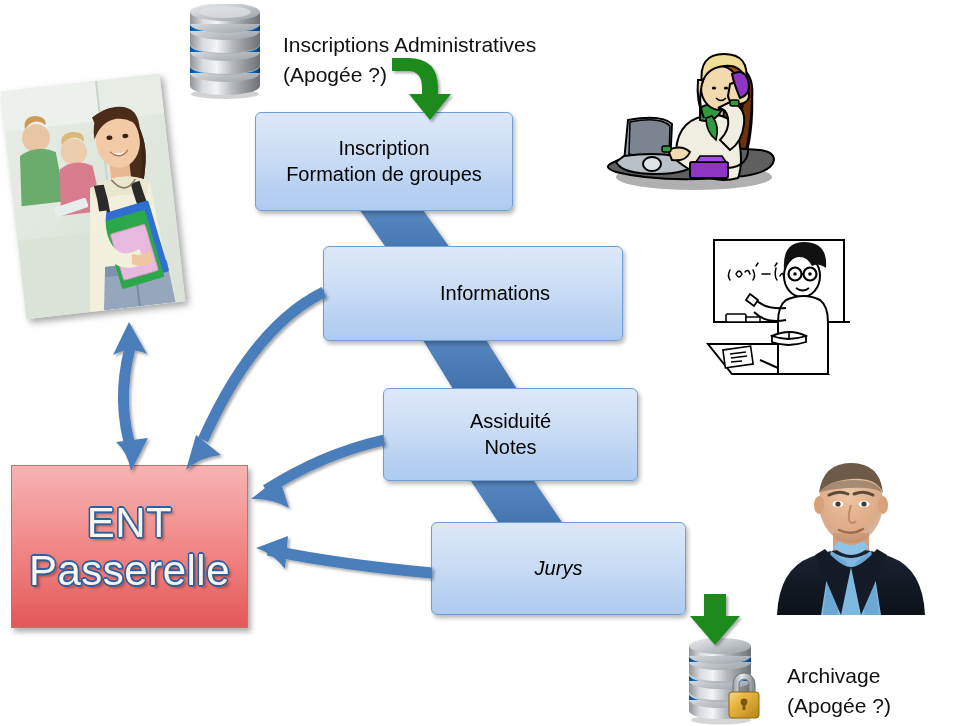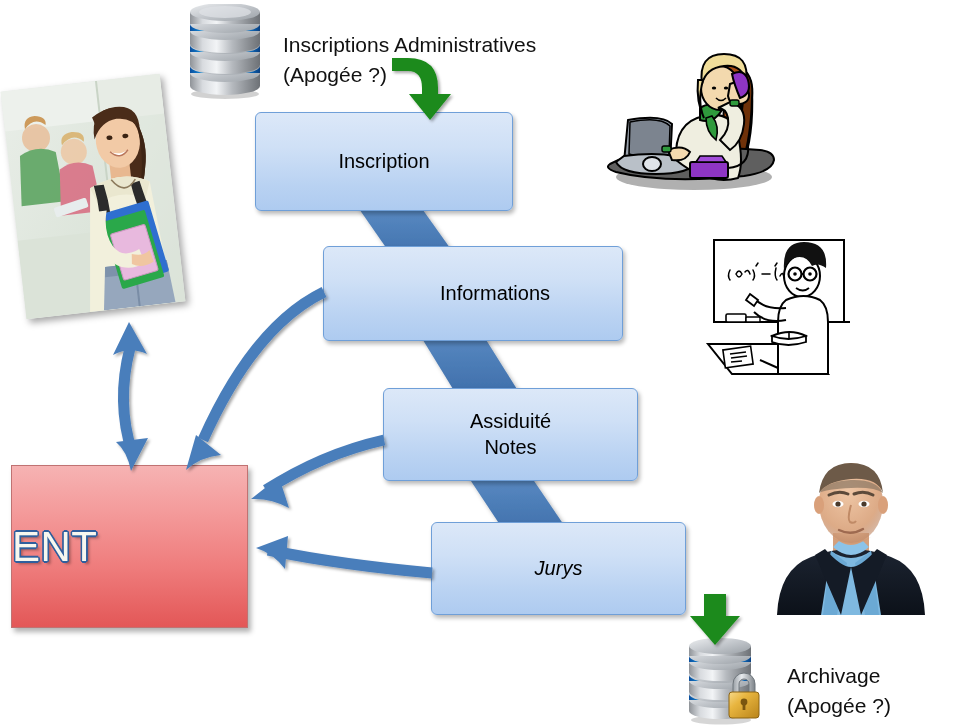--- a/index.html
+++ b/index.html
@@ -22,21 +22,21 @@
   }
   .pbox span{display:block;}
 
   
   #ent{
     position:absolute;
     left:11px;top:465px;width:235px;height:161px;
     border:1px solid #c07272;
     background:linear-gradient(180deg,#f6b3b3 0%,#f49b9b 28%,#ef7d7d 62%,#e35757 100%);
     box-shadow:3px 4px 5px rgba(0,0,0,.3);
-    display:flex;flex-direction:column;align-items:flex-start;justify-content:center;
+    display:flex;flex-direction:column;align-items:center;justify-content:center;
     z-index:6;
   }
   #ent .ent-line{
     font-size:42px;
     color:#f7f7ef;
     font-weight:400;
     letter-spacing:.5px;
     line-height:1.12;
     text-shadow:
       -1.6px 0 0 #2f5f9e, 1.6px 0 0 #2f5f9e, 0 -1.6px 0 #2f5f9e, 0 1.6px 0 #2f5f9e,
@@ -95,20 +95,21 @@
     <polygon points="355,203 418,203 460,262 396,262" fill="url(#conGrad)" filter="url(#softshadow)"></polygon>
 
     <polygon points="415,327 478,327 520,394 456,394" fill="url(#conGrad)" filter="url(#softshadow)"></polygon>
 
     <polygon points="465,472 528,472 570,534 506,534" fill="url(#conGrad)" filter="url(#softshadow)"></polygon>
   </svg>
 
   <div class="pbox" id="box-inscription" style="left:255px;top:112px;width:256px;height:97px;">
     <div>
       <span>Inscription</span>
+      <span>Formation de groupes</span>
     </div>
   </div>
 
   <div class="pbox" id="box-informations" style="left:323px;top:246px;width:254px;height:93px;padding-left:44px;">
     <div>
       <span>Informations</span>
     </div>
   </div>
 
   <div class="pbox" id="box-assiduite" style="left:383px;top:388px;width:253px;height:91px;">
@@ -119,20 +120,21 @@
   </div>
 
   <div class="pbox" id="box-jurys" style="left:431px;top:522px;width:253px;height:91px;font-style:italic;">
     <div>
       <span>Jurys</span>
     </div>
   </div>
 
   <div id="ent">
     <div class="ent-line">ENT</div>
+    <div class="ent-line">Passerelle</div>
   </div>
 
   <div class="cap" style="left:283px;top:22px;">Inscriptions Administratives</div>
   <div class="cap" style="left:283px;top:52px;">(Apogée ?)</div>
 
   <div class="cap" style="left:787px;top:653px;">Archivage</div>
   <div class="cap" style="left:787px;top:683px;">(Apogée ?)</div>
 
   <svg class="art" id="db-top" viewBox="0 0 84 96">
     <defs>

